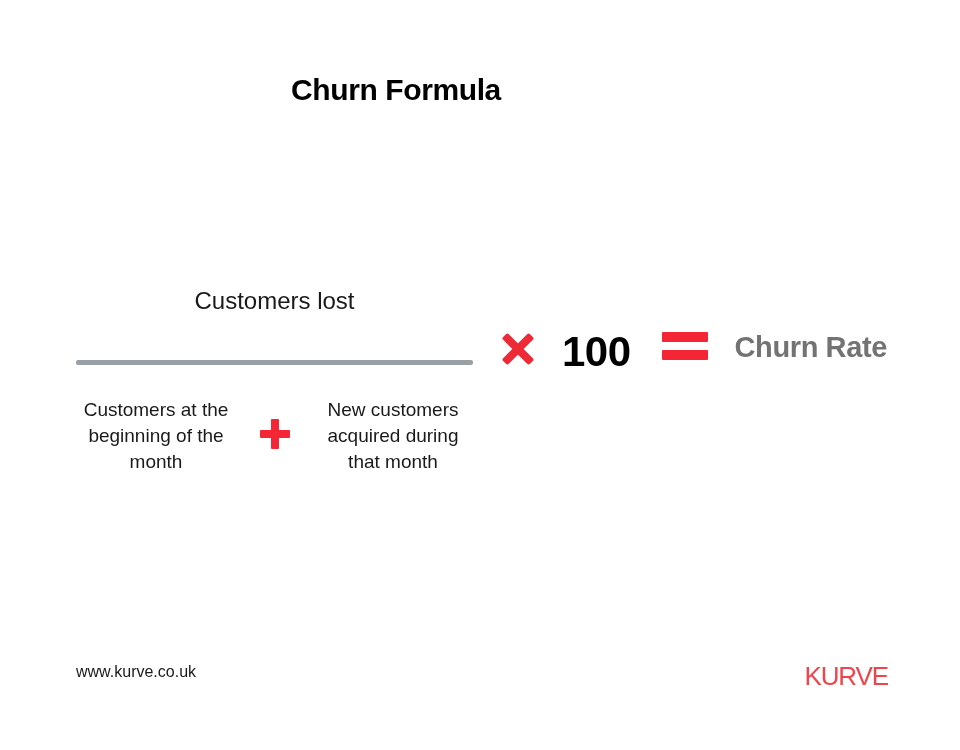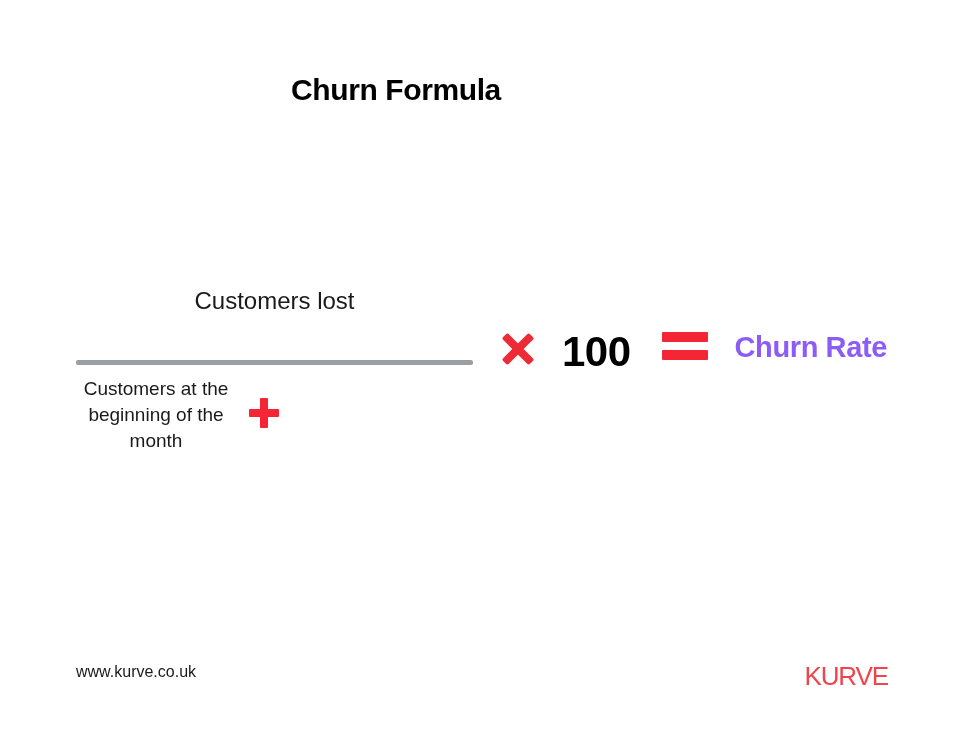--- a/index.html
+++ b/index.html
@@ -60,21 +60,22 @@
   }
   .fraction-bar {
     width: 397px;
     height: 5px;
     background: #9a9fa3;
     border-radius: 2px;
   }
   .denominator {
     display: flex;
     align-items: flex-start;
-    padding-top: 11px;
+    justify-content: space-between;
+    padding-top: 32px;
   }
   .den-col {
     width: 165px;
     text-align: center;
     font-size: 19px;
     line-height: 26px;
     color: #1a1a1a;
   }
   .den-col.left { width: 160px; }
   .den-col.right { width: 160px; }
@@ -161,21 +162,21 @@
     background: #f42534;
     border-radius: 1px;
   }
   .equals-icon .bar.top { top: 1px; }
   .equals-icon .bar.bottom { top: 19px; }
 
   .result-label {
     font-size: 29px;
     font-weight: bold;
     letter-spacing: -0.4px;
-    color: #8b5cf6;
+    color: #737373;
     white-space: nowrap;
   }
 
   
   .footer-url {
     position: absolute;
     left: 76px;
     top: 663px;
     font-size: 16px;
     color: #1a1a1a;
@@ -205,20 +206,21 @@
 
       <div class="fraction-bar"></div>
 
       <div class="denominator">
         <div class="den-col left">Customers at the beginning of the month</div>
 
         <div class="plus-wrap">
           <span class="plus-icon"></span>
         </div>
 
+        <div class="den-col right">New customers acquired during that month</div>
       </div>
     </div>
 
     <div class="ops-row">
       <span class="times-icon"></span>
 
       <span class="hundred">100</span>
 
       <span class="equals-icon">
         <span class="bar top"></span>

